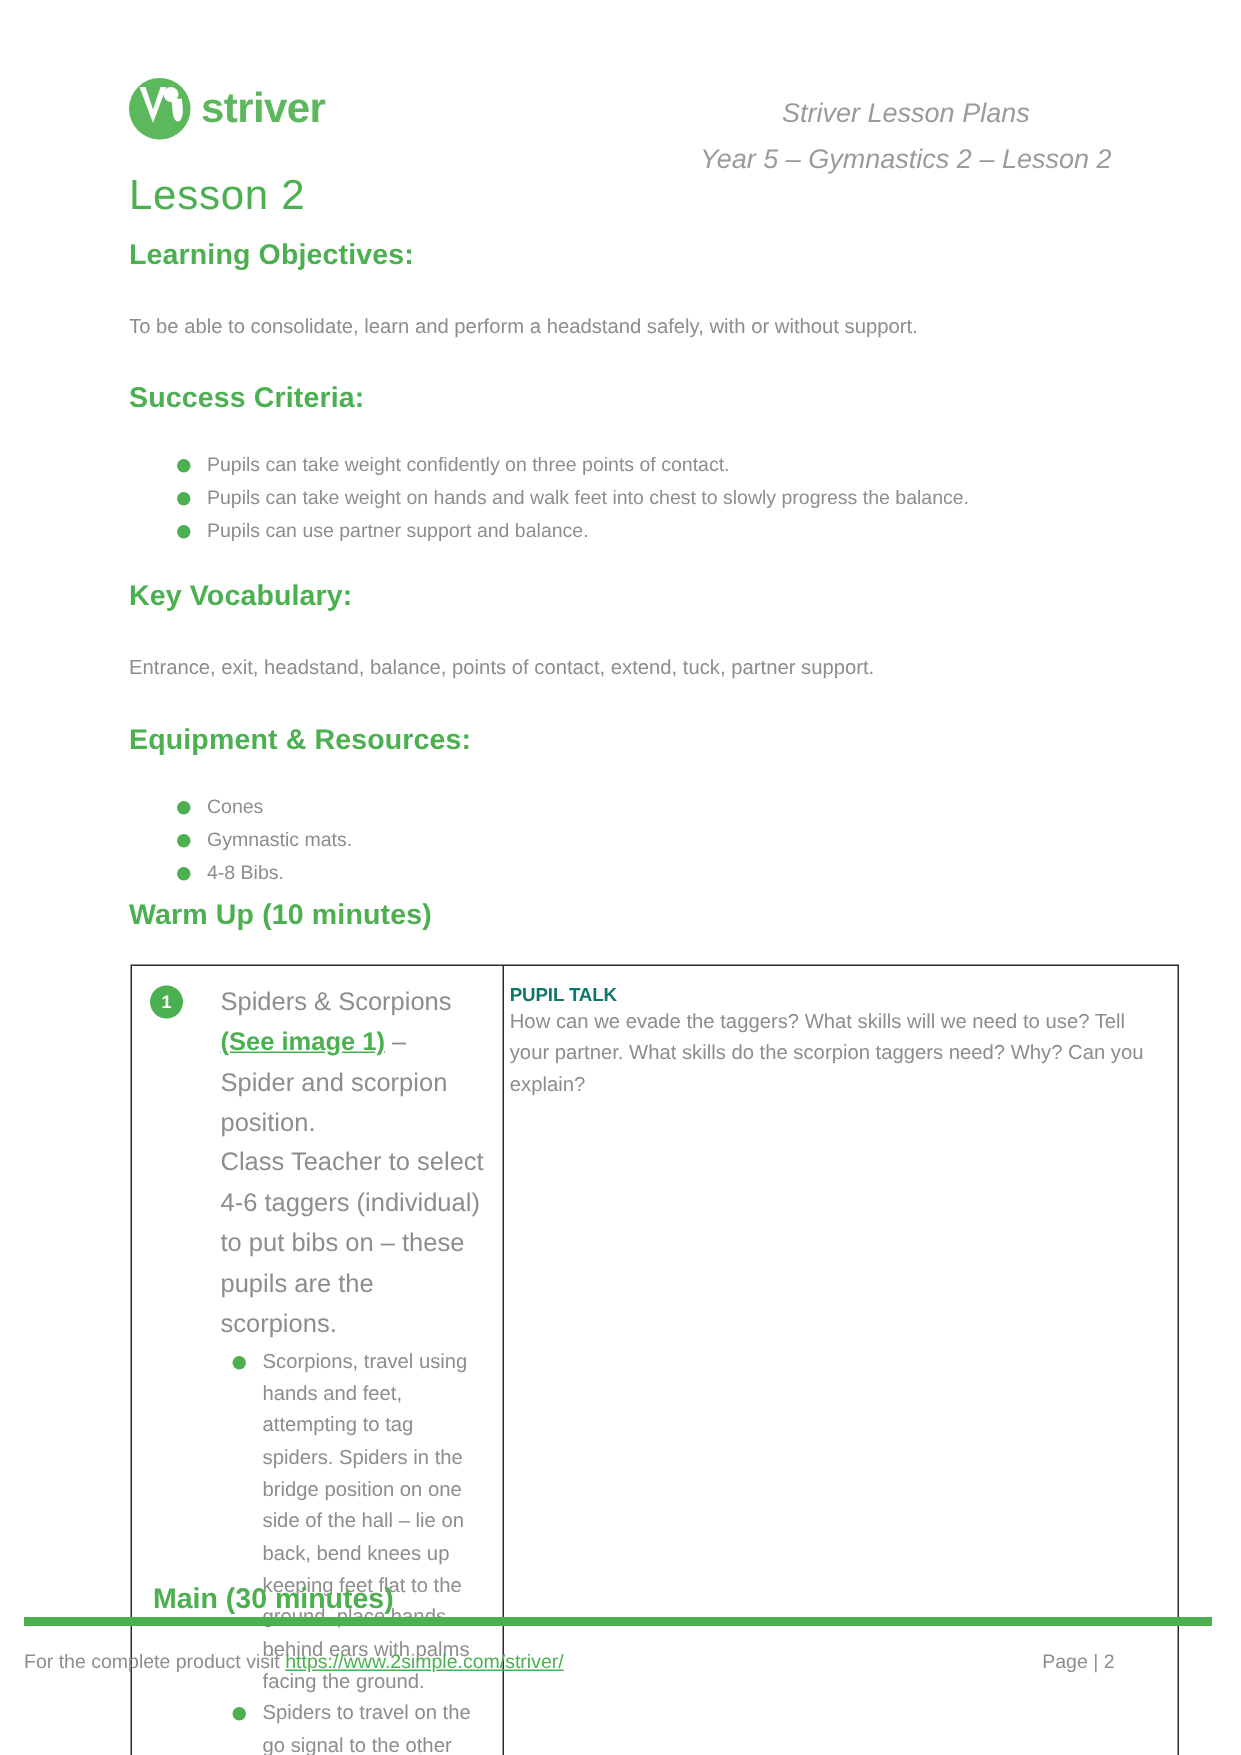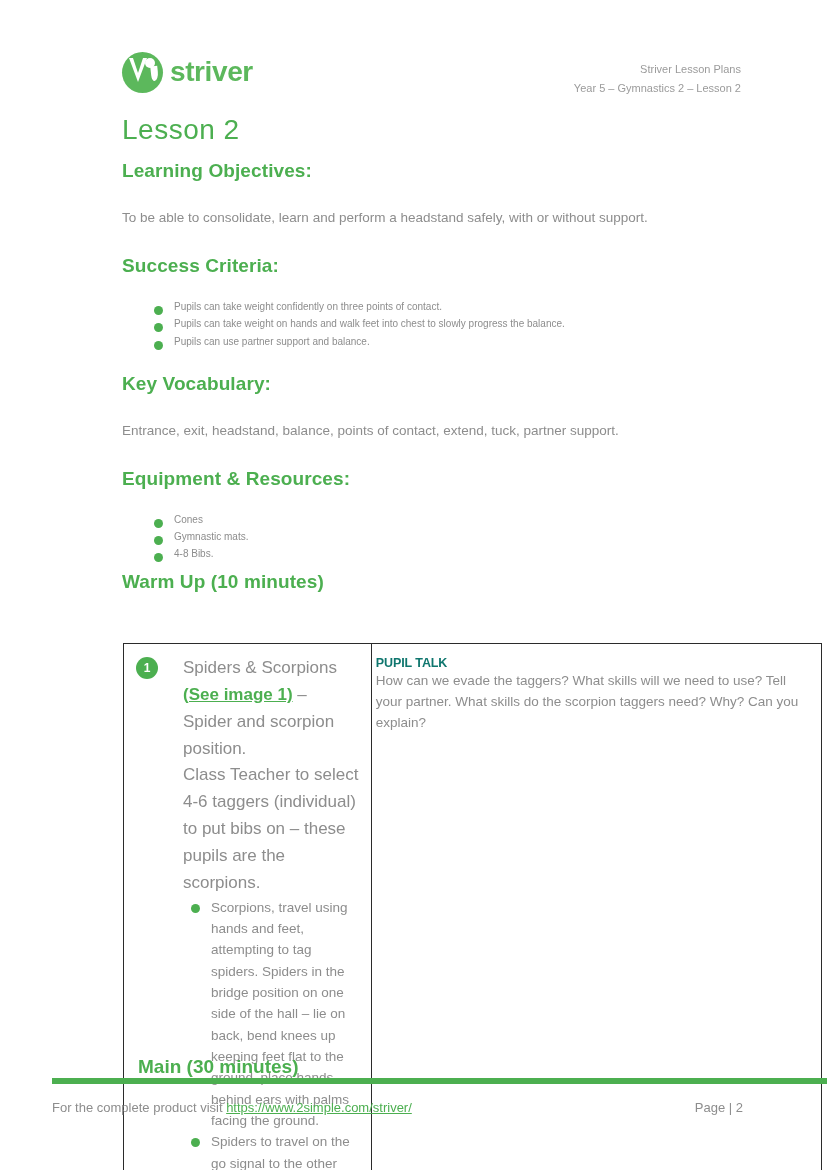--- a/index.html
+++ b/index.html
@@ -11,21 +11,20 @@
     width: 827px;
     height: 1170px;
     position: relative;
     font-family: "Liberation Sans", sans-serif;
     overflow: hidden;
   }
   .page {
     position: absolute;
     inset: 0;
     background: #ffffff;
-    margin-left: 36px;
   }
 
   
   .header {
     position: absolute;
     left: 0; right: 0;
     top: 52px;
     height: 60px;
   }
   .logo-block {
@@ -87,24 +86,25 @@
     color: #5cb85c;
     letter-spacing: -0.4px;
     line-height: 1;
     padding-bottom: 2px;
   }
 
   .doc-meta {
     position: absolute;
     right: 86px;
     top: 8px;
-    text-align: right;
+    text-align: center;
     color: #9b9b9b;
-    font-size: 11px;
+    font-size: 18px;
     line-height: 1.72;
+    font-style: italic;
   }
 
   
   .lesson-title {
     position: absolute;
     left: 86px;
     top: 114px;
     font-size: 28px;
     color: #4caf50;
     letter-spacing: 0.5px;
@@ -131,21 +131,21 @@
     line-height: 1.5;
   }
   ul.bullets {
     margin: 0;
     padding: 0;
     list-style: none;
   }
   ul.bullets li {
     position: relative;
     padding-left: 52px;
-    font-size: 10px;
+    font-size: 13px;
     color: #8d8d8d;
     line-height: 1.62;
     margin-bottom: 1px;
   }
   ul.bullets li::before {
     content: "";
     position: absolute;
     left: 32px;
     top: 7px;
     width: 9px;

